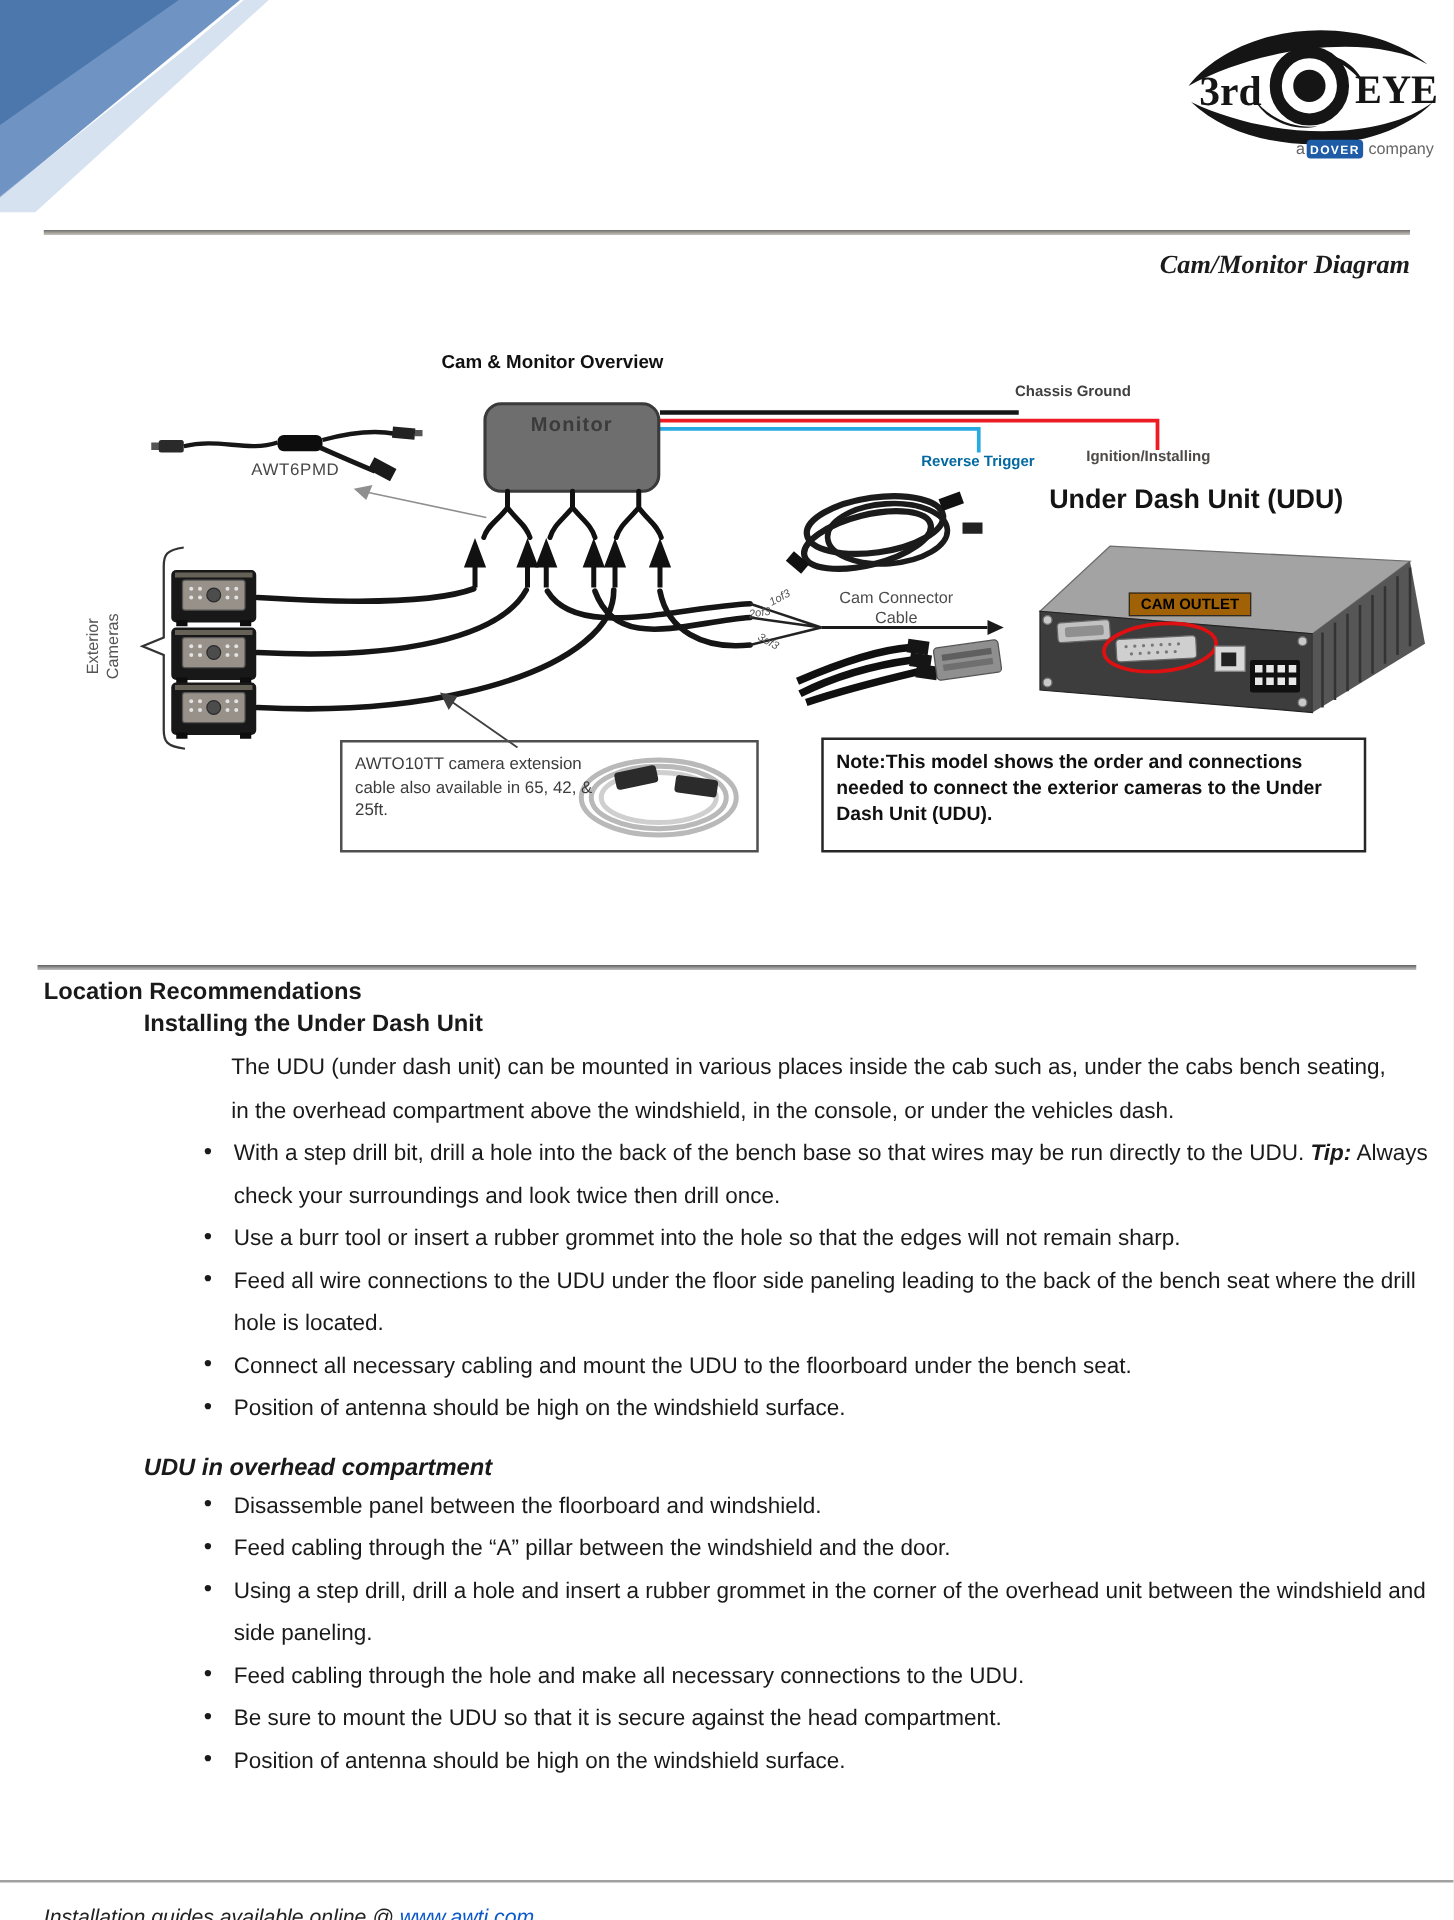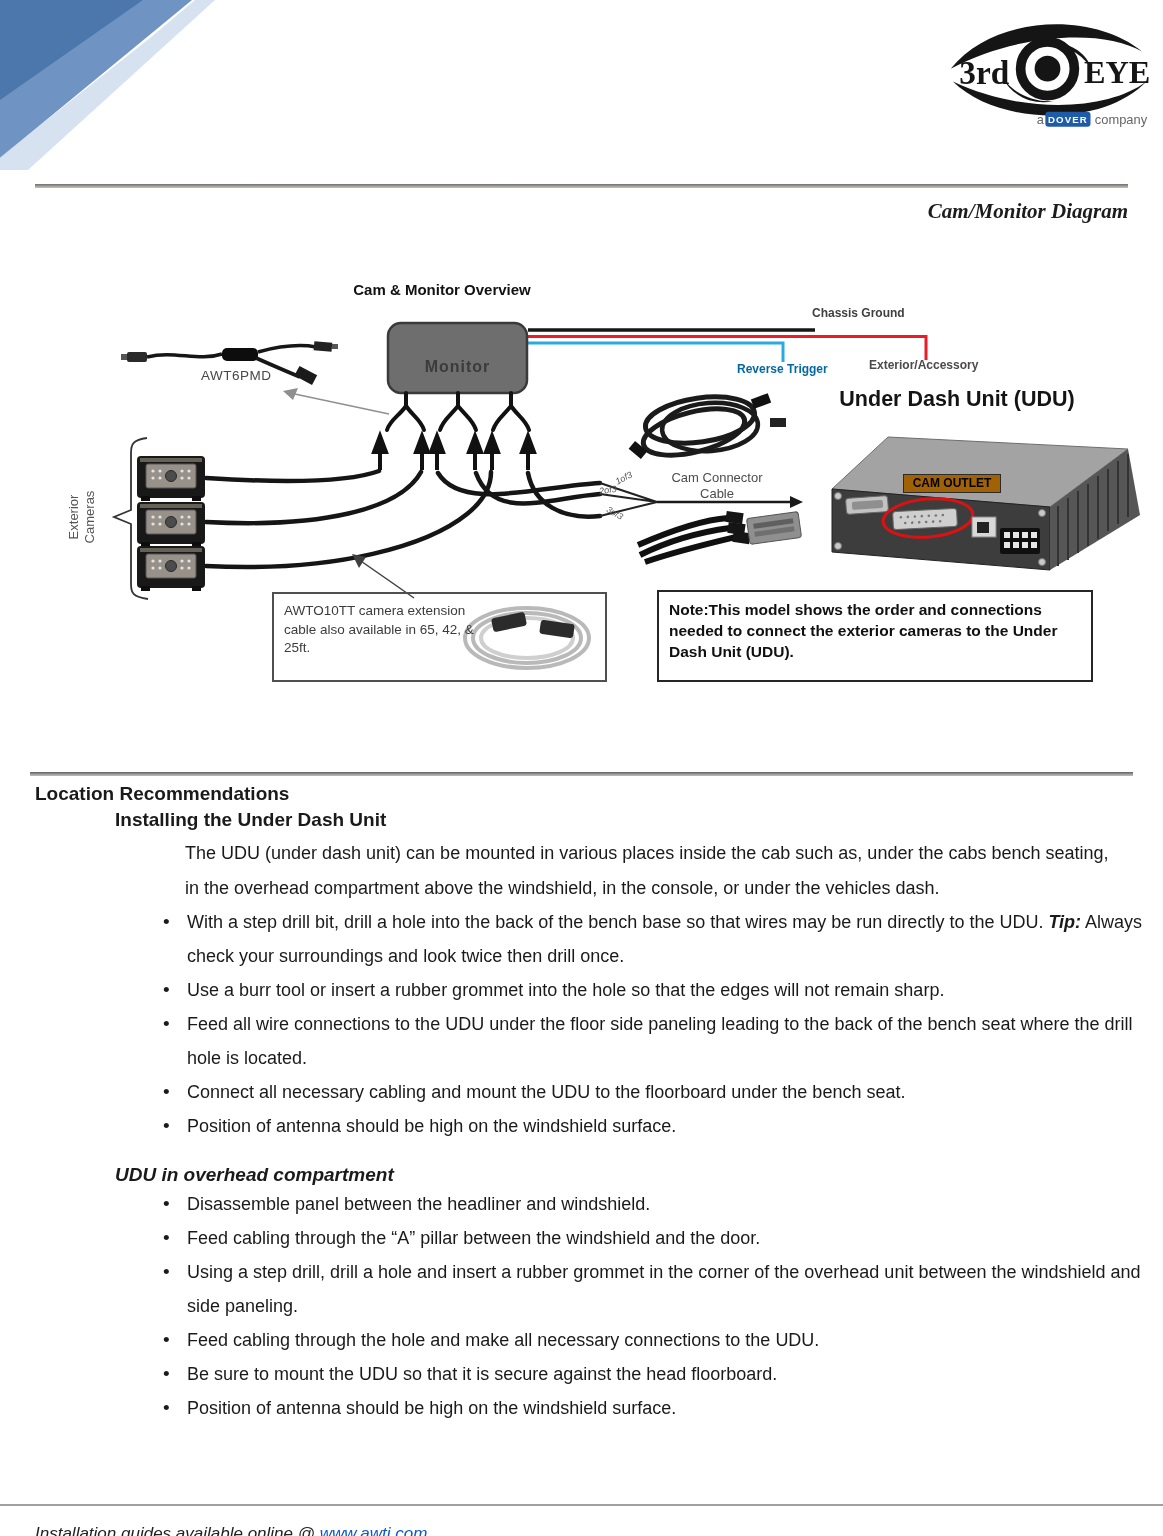--- a/index.html
+++ b/index.html
@@ -14,21 +14,21 @@
             background:linear-gradient(180deg,#5f5f5f 0%,#9f9f9f 60%,#c0c0c0 100%);}
 
   .page-title{left:0;right:35px;top:199px;text-align:right;
               font-family:"Liberation Serif",serif;font-style:italic;font-weight:bold;
               font-size:21px;color:#1c1c1c;}
 
   
   .diagram{left:0;top:270px;width:1163px;height:440px;}
   .diagram svg{position:absolute;left:0;top:0;}
   .d-title{left:342px;top:11px;width:200px;text-align:center;font-weight:bold;font-size:15px;color:#111;}
-  .monitor-label{left:388px;top:88px;width:139px;text-align:center;font-weight:bold;
+  .monitor-label{left:388px;top:62px;width:139px;text-align:center;font-weight:bold;
                  font-size:16px;letter-spacing:1px;color:#3b3b3b;}
   .lbl-chassis{left:812px;top:36px;font-weight:bold;font-size:12px;color:#3f3f3f;}
   .lbl-reverse{left:737px;top:92px;font-weight:bold;font-size:12px;color:#0369a1;}
   .lbl-ignition{left:869px;top:88px;font-weight:bold;font-size:12px;color:#4d4a48;}
   .udu-heading{left:832px;top:117px;width:250px;text-align:center;font-weight:bold;font-size:21.5px;color:#141414;}
   .awt6pmd-label{left:201px;top:98px;font-size:13.5px;letter-spacing:.5px;color:#474747;}
   .ext-cam-label{left:38px;top:225px;width:100px;height:44px;text-align:center;
                  font-size:13px;line-height:16px;color:#555;transform:rotate(-90deg);}
   .cam-conn-label{left:652px;top:200px;width:130px;text-align:center;font-size:13px;line-height:16px;color:#4c4c4c;}
   .tag{font-style:italic;font-size:9px;color:#555;}
@@ -309,21 +309,21 @@
       <g>
         <path d="M414,328 L358,289" stroke="#3f3f3f" stroke-width="1.5" fill="none"></path>
         <polygon points="352,284 366,287 359,298" fill="#3f3f3f"></polygon>
       </g>
     </svg>
 
     <div class="abs d-title">Cam &amp; Monitor Overview</div>
     <div class="abs monitor-label">Monitor</div>
     <div class="abs lbl-chassis">Chassis Ground</div>
     <div class="abs lbl-reverse">Reverse Trigger</div>
-    <div class="abs lbl-ignition">Exterior/Accessory</div>
+    <div class="abs lbl-ignition">Ignition/Installing</div>
     <div class="abs udu-heading">Under Dash Unit (UDU)</div>
     <div class="abs awt6pmd-label">AWT6PMD</div>
     <div class="abs ext-cam-label">
       <span>Exterior</span><br>
       <span>Cameras</span>
     </div>
     <div class="abs cam-conn-label">
       <span>Cam Connector</span><br>
       <span>Cable</span>
     </div>
@@ -350,25 +350,25 @@
     <ul>
       <li><span>With a step drill bit, drill a hole into the back of the bench base so that wires may be run directly to the UDU. </span><span class="tip">Tip:</span><span> Always check your surroundings and look twice then drill once.</span></li>
       <li>Use a burr tool or insert a rubber grommet into the hole so that the edges will not remain sharp.</li>
       <li>Feed all wire connections to the UDU under the floor side paneling leading to the back of the bench seat where the drill hole is located.</li>
       <li>Connect all necessary cabling and mount the UDU to the floorboard under the bench seat.</li>
       <li>Position of antenna should be high on the windshield surface.</li>
     </ul>
 
     <h3 class="overhead">UDU in overhead compartment</h3>
     <ul>
-      <li>Disassemble panel between the headliner and windshield.</li>
+      <li>Disassemble panel between the floorboard and windshield.</li>
       <li>Feed cabling through the “A” pillar between the windshield and the door.</li>
       <li>Using a step drill, drill a hole and insert a rubber grommet in the corner of the overhead unit between the windshield and side paneling.</li>
       <li>Feed cabling through the hole and make all necessary connections to the UDU.</li>
-      <li>Be sure to mount the UDU so that it is secure against the head floorboard.</li>
+      <li>Be sure to mount the UDU so that it is secure against the head compartment.</li>
       <li>Position of antenna should be high on the windshield surface.</li>
     </ul>
   </div>
 
   <div class="abs footer">
     <div class="footer-left">
       <span>Installation guides available online @ </span><a href="#">www.awti.com</a>
     </div>
     <div class="footer-right">
       <span>4</span>

